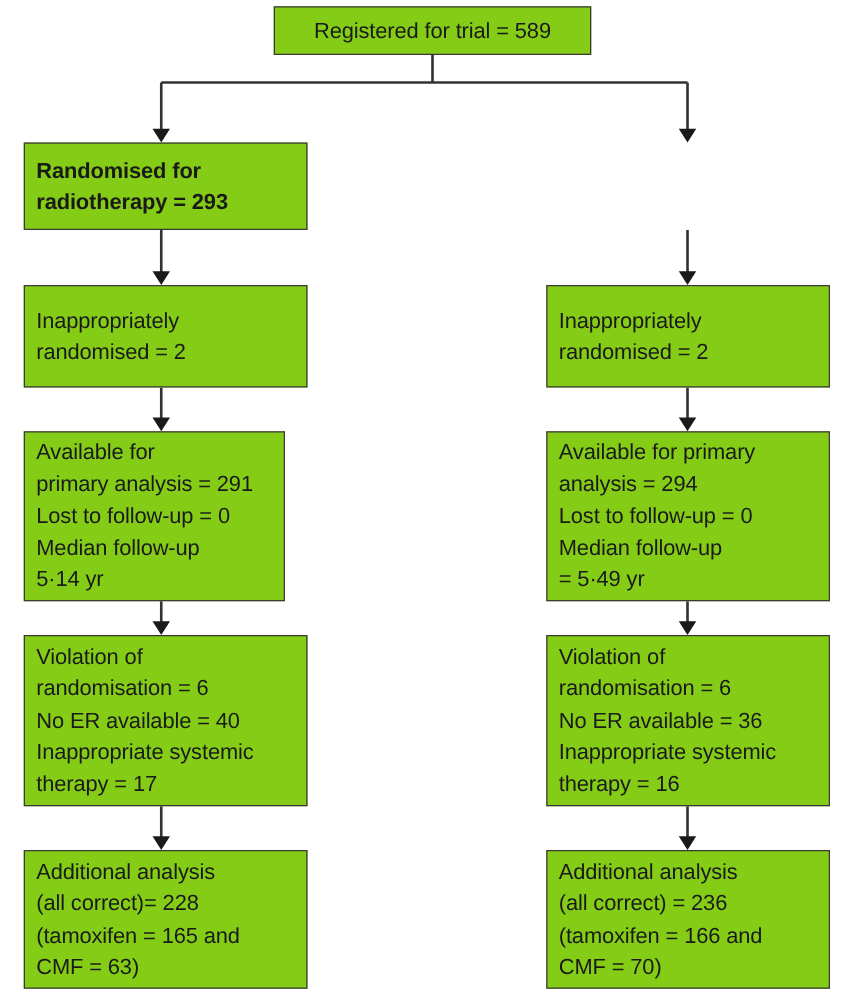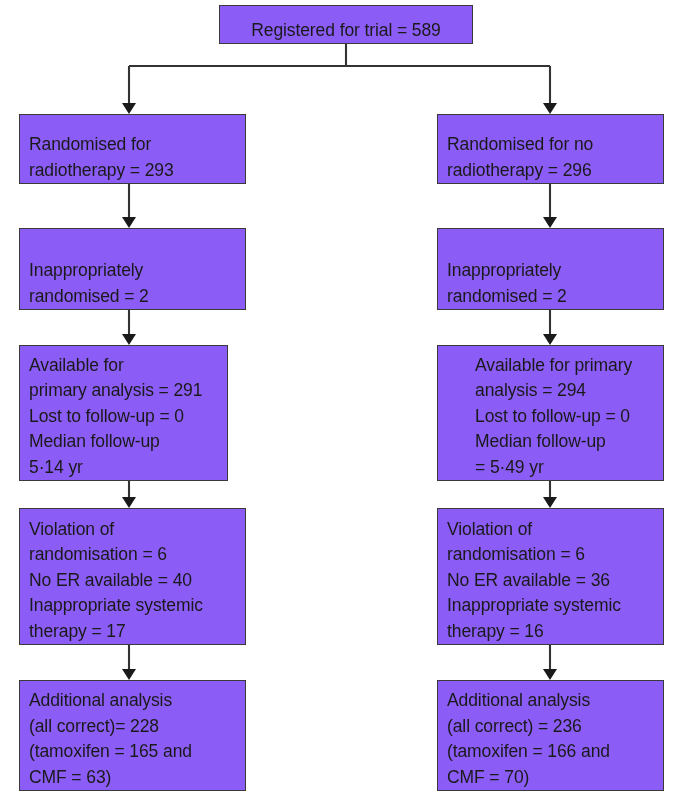--- a/index.html
+++ b/index.html
@@ -32,24 +32,24 @@
     top: 0;
     width: 693px;
     height: 802px;
     pointer-events: none;
   }
 
   .node-box {
     position: absolute;
     box-sizing: border-box;
     border: 1.6px solid #3a3a3a;
-    background: #8b5cf6;
+    background: #84cc16;
     display: flex;
     flex-direction: column;
-    justify-content: flex-end;
+    justify-content: center;
   }
 
   .node-text {
     display: block;
     padding: 0 9px;
     font-size: 17.5px;
     line-height: 25.5px;
     letter-spacing: -0.1px;
     white-space: pre-line;
     color: #1a1a1a;
@@ -57,29 +57,29 @@
 
   .node-box.root .node-text {
     text-align: center;
     padding: 0 12px;
     font-size: 17.5px;
   }
 
   
   #box-root        { left: 219px; top: 5px;   width: 254px; height: 39px; }
 
-  #box-l1 { left: 19px;  top: 114px; width: 227px; height: 70px; }
+  #box-l1 { left: 19px;  top: 114px; width: 227px; height: 70px; font-weight: bold; }
   #box-l2 { left: 19px;  top: 228px; width: 227px; height: 82px; }
   #box-l3 { left: 19px;  top: 345px; width: 209px; height: 136px; }
   #box-l4 { left: 19px;  top: 508px; width: 227px; height: 137px; }
   #box-l5 { left: 19px;  top: 680px; width: 227px; height: 111px; }
 
   #box-r1 { left: 437px; top: 114px; width: 227px; height: 70px; }
   #box-r2 { left: 437px; top: 228px; width: 227px; height: 82px; }
-  #box-r3 { left: 437px; top: 345px; width: 227px; height: 136px; padding-left: 28px; }
+  #box-r3 { left: 437px; top: 345px; width: 227px; height: 136px; }
   #box-r4 { left: 437px; top: 508px; width: 227px; height: 137px; }
   #box-r5 { left: 437px; top: 680px; width: 227px; height: 111px; }
 
   .conn-line   { stroke: #333333; stroke-width: 2.1; fill: none; }
   .conn-head   { fill: #1a1a1a; }
 </style>
 </head>
 <body>
 
 <div id="flow-root">
@@ -148,24 +148,20 @@
 therapy = 17</span>
   </div>
 
   <div class="node-box" id="box-l5">
     <span class="node-text">Additional analysis
 (all correct)= 228
 (tamoxifen = 165 and
 CMF = 63)</span>
   </div>
 
-  <div class="node-box" id="box-r1">
-    <span class="node-text">Randomised for no
-radiotherapy = 296</span>
-  </div>
 
   <div class="node-box" id="box-r2">
     <span class="node-text">Inappropriately
 randomised = 2</span>
   </div>
 
   <div class="node-box" id="box-r3">
     <span class="node-text">Available for primary
 analysis = 294
 Lost to follow-up = 0

